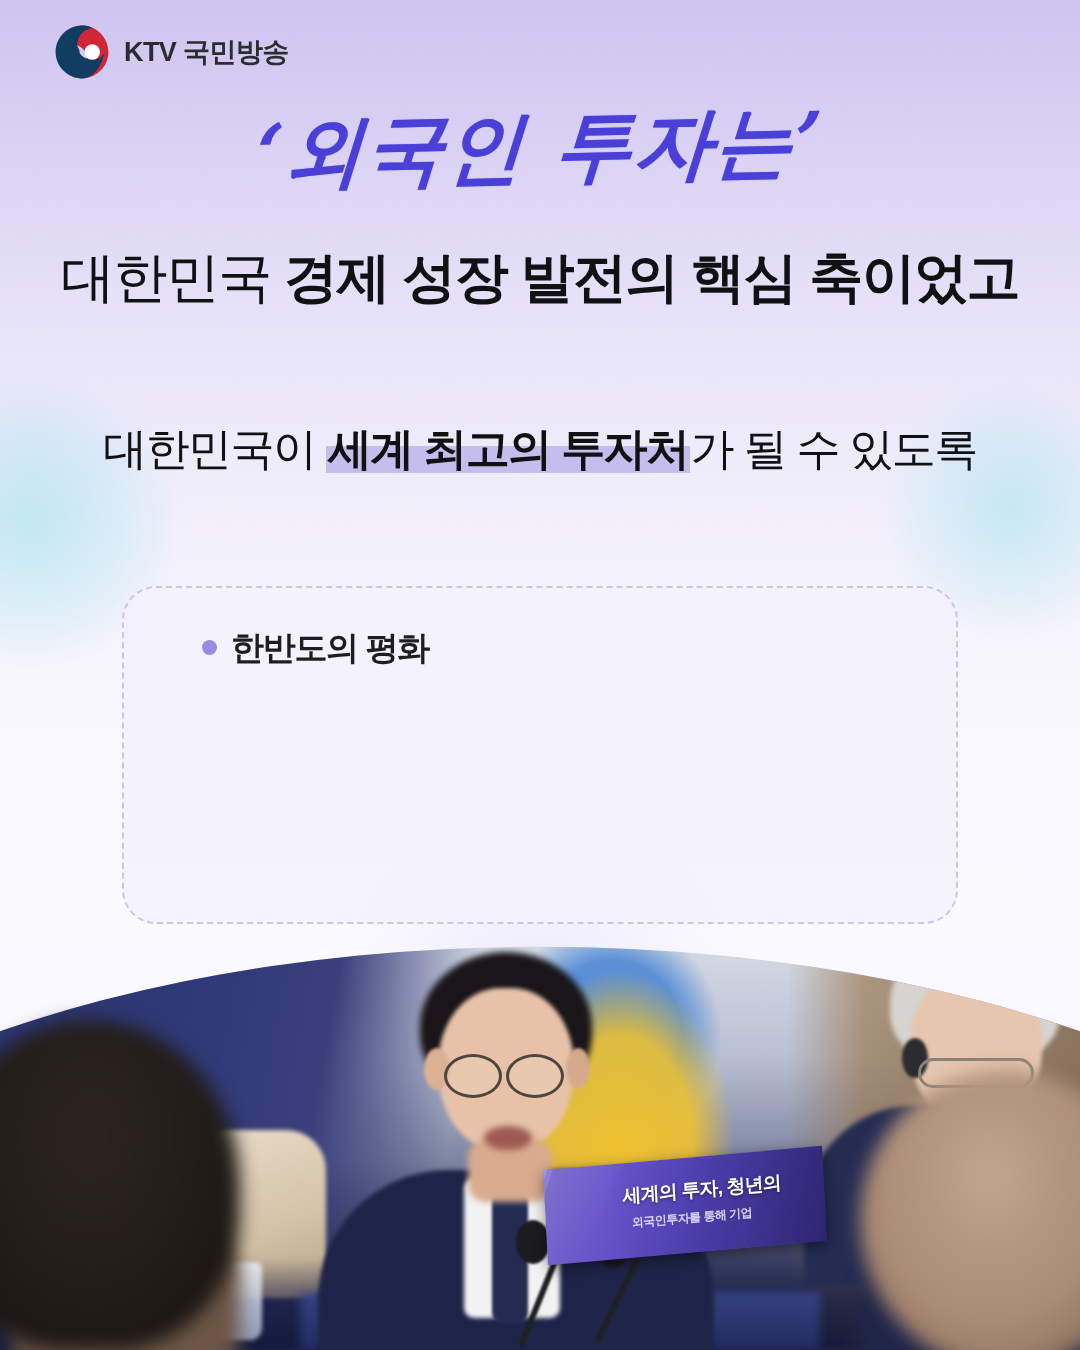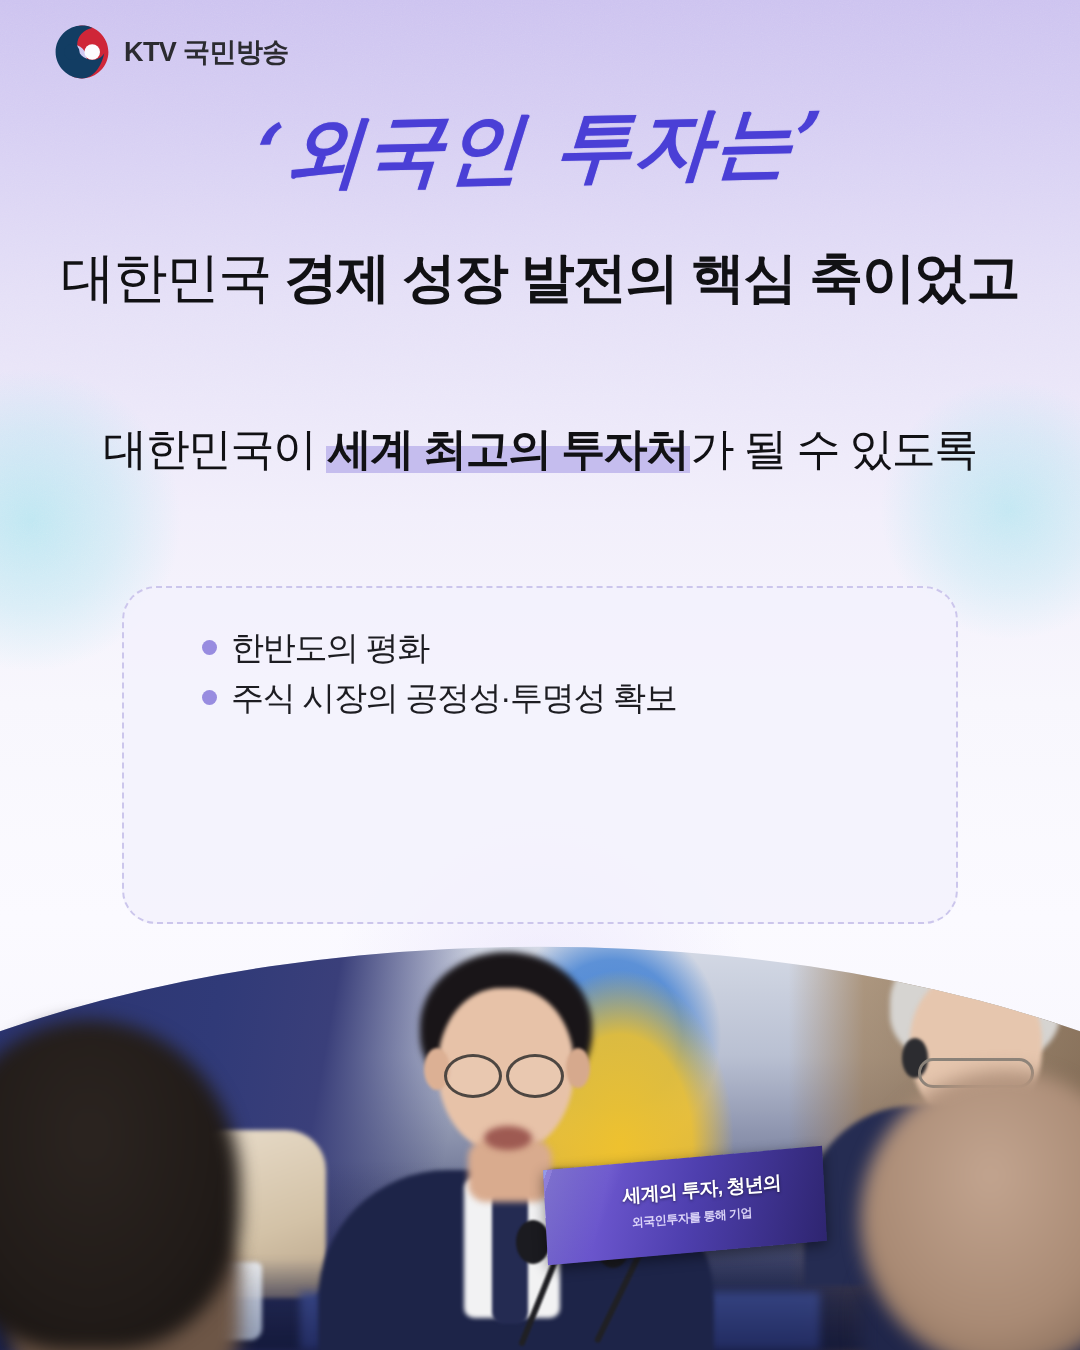--- a/index.html
+++ b/index.html
@@ -91,21 +91,21 @@
   .dot {
     width:15px; height:15px; border-radius:50%;
     background:#988ce0; flex:0 0 auto;
     margin-right:14px;
   }
   .b-item + .b-item { margin-left:34px; }
   .b-text {
     font-size:33px; color:#1d1d22;
     letter-spacing:-1.3px; line-height:1.2;
   }
-  .b-text .b { font-weight:normal; }
+  .b-text .b { font-weight:bold; }
   .b-text .r { font-weight:normal; }
 
   
   .photo-wrap {
     position:absolute; left:0; bottom:0;
     width:1080px; height:420px;
     overflow:hidden;
   }
   .photo-clip {
     position:absolute; inset:0;
@@ -290,26 +290,20 @@
   <div class="bullet-card">
     <div class="bullets">
 
       <div class="b-row">
         <div class="b-item">
           <span class="dot"></span>
           <span class="b-text"><span class="b">한반도의 평화</span></span>
         </div>
       </div>
 
-      <div class="b-row">
-        <div class="b-item">
-          <span class="dot"></span>
-          <span class="b-text"><span class="b">주식 시장의 </span><span class="b">공정성·투명성</span><span class="r"> 확보</span></span>
-        </div>
-      </div>
 
 
 
 
     </div>
   </div>
 
   <div class="photo-wrap">
 
     <div class="photo-clip">

